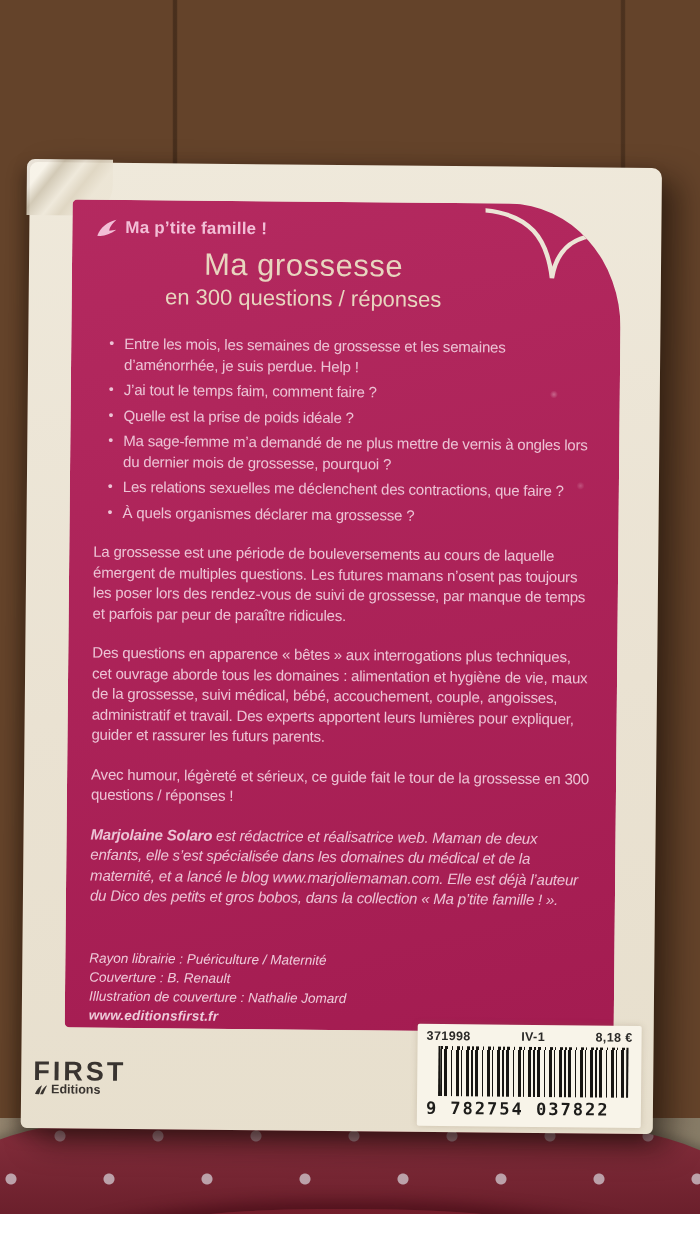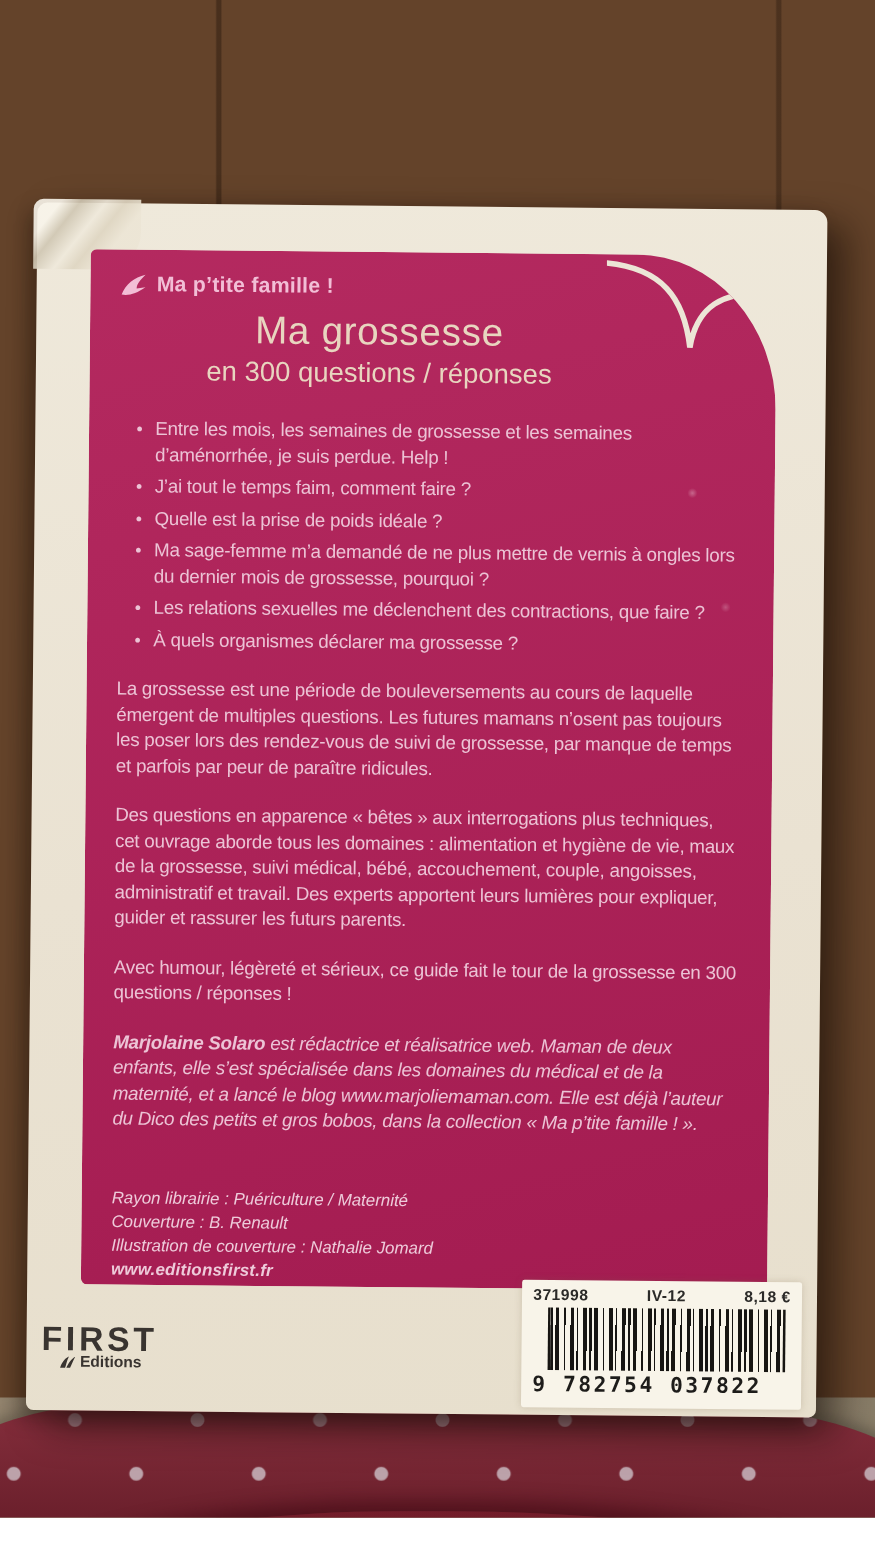--- a/index.html
+++ b/index.html
@@ -101,21 +101,21 @@
 
   .bio { margin:19px 2px 0 2px; font-size:15px; line-height:20.5px; letter-spacing:-0.2px; font-style:italic; }
   .bio .author-name { font-weight:700; }
 
   .credits { margin:42px 2px 0 2px; font-style:italic; font-size:13.5px; line-height:19px; color:#eecbda; }
   .credits .website { font-weight:700; letter-spacing:.2px; }
 
   
   .publisher { position:absolute; left:12px; bottom:32px; color:#393430; }
   .publisher-name { font-size:27px; font-weight:600; letter-spacing:3px; line-height:26px; }
-  .editions-row { display:flex; align-items:center; gap:3px; margin-top:-2px; margin-left:1px;justify-content:center; }
+  .editions-row { display:flex; align-items:center; gap:3px; margin-top:-2px; margin-left:1px; }
   .editions-label { font-size:12.5px; font-weight:700; }
 
   
   .barcode-box {
     position:absolute; right:12px; bottom:6px; width:224px; height:102px;
     background:#f8f4e9; border-radius:2px; box-sizing:border-box; padding:5px 9px 4px 9px;
     box-shadow:0 0 6px rgba(120,100,70,0.25);
   }
   .barcode-meta { display:flex; justify-content:space-between; font-size:12.5px; font-weight:700; color:#2b2a28; letter-spacing:.4px; }
   .barcode-bars {
@@ -197,21 +197,21 @@
         <svg width="14" height="11" viewBox="0 0 14 11">
           <path d="M1,10 C3,4 6,2 8,1 C6,5 6,8 5,10 Z M6,10 C8,5 11,2 13,1 C11,5 10,8 9,10 Z" fill="#393430"></path>
         </svg>
         <span class="editions-label">Editions</span>
       </div>
     </div>
 
     <div class="barcode-box">
       <div class="barcode-meta">
         <span>371998</span>
-        <span>IV-12</span>
+        <span>IV-1</span>
         <span>8,18 €</span>
       </div>
       <div class="barcode-bars"></div>
       <div class="barcode-ean">9 782754 037822</div>
     </div>
   </div>
 
 </div>
 
 </body></html>

